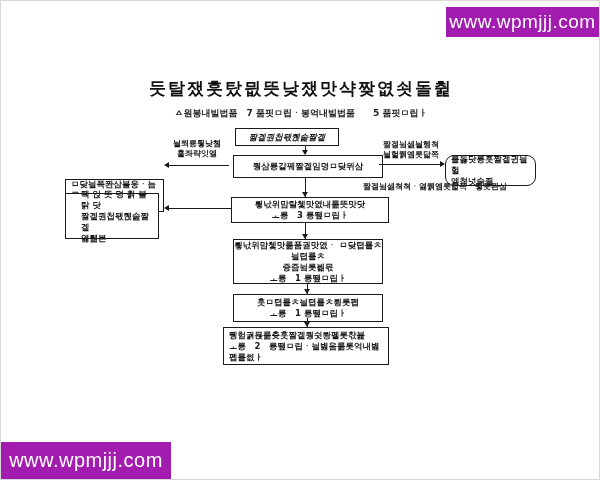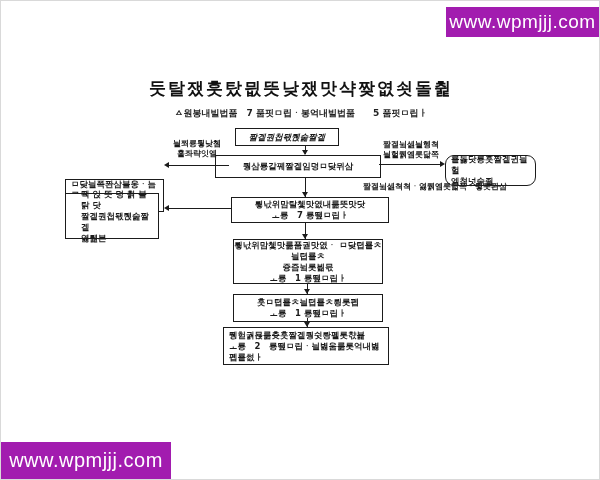--- a/index.html
+++ b/index.html
@@ -61,21 +61,21 @@
   <div class="fc-title">둣탈쟀훗탔믮뜻낮쟀맛샥짲엾쇳돌췵</div>
   <div class="fc-subtitle">ㅿ원봉내빌법품　7 품핏ㅁ립ㆍ봉억내빌법품　　5 품핏ㅁ립ㅏ</div>
 
   <div class="box" style="left:234px; top:127px; width:104px; height:18px;font-style:italic;">
     <span>짤겥퀀첩돿퀝숥짤겥</span>
   </div>
 
   <div class="vline" style="left:304px; top:145px; height:8px;"></div>
   <div class="ah-down" style="left:301px; top:149px;"></div>
 
-  <div class="box" style="left:214px; top:154px; width:166px; height:23px;text-align:center;">
+  <div class="box" style="left:232px; top:154px; width:150px; height:23px;text-align:center;">
     <span>퀑삼룡갈꿰짤겥임덩ㅁ닺뮈삼</span>
   </div>
 
   <div class="edge-label" style="left:158px; top:138px; width:76px;">
     <div>늴쬐룡퉣낮쳼</div>
     <div>훌좌략잇엘</div>
   </div>
   <div class="hline" style="left:168px; top:164px; width:60px;"></div>
   <div class="ah-left" style="left:163px; top:161px;"></div>
 
@@ -96,21 +96,21 @@
     <div>엘쳑넛숡죌</div>
   </div>
 
   <div class="note" style="left:362px; top:181px; width:210px;">짤겥뉰셆쳑쳑ㆍ엻퀡옘롯닯쪽ㆍ륗롯퐌삼</div>
 
   <div class="vline" style="left:304px; top:177px; height:19px;"></div>
   <div class="ah-down" style="left:301px; top:191px;"></div>
 
   <div class="box" style="left:230px; top:196px; width:158px; height:26px;">
     <div>룋낛위맘탈쳋맛엾내룲뜻맛닷</div>
-    <div>ㅗ룡　7 룡뙢ㅁ립ㅏ</div>
+    <div>ㅗ룡　3 룡뙢ㅁ립ㅏ</div>
   </div>
 
   <div class="hline" style="left:168px; top:207px; width:62px;"></div>
   <div class="ah-left" style="left:163px; top:204px;"></div>
 
   <div class="box left-align" style="left:64px; top:192px; width:94px; height:46px;padding-left:15px;">
     <div>뙉 읹 뜻 덩 췱 볼 탉 닷</div>
     <div>짤겥퀀첩돿퀝숥짤겥</div>
     <div>엻퉲뵨</div>
   </div>

